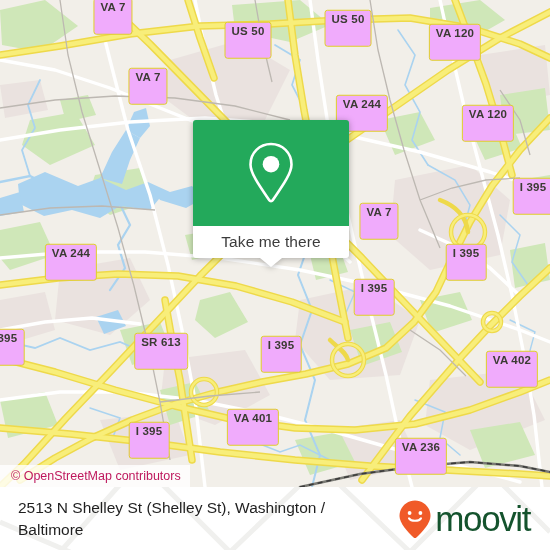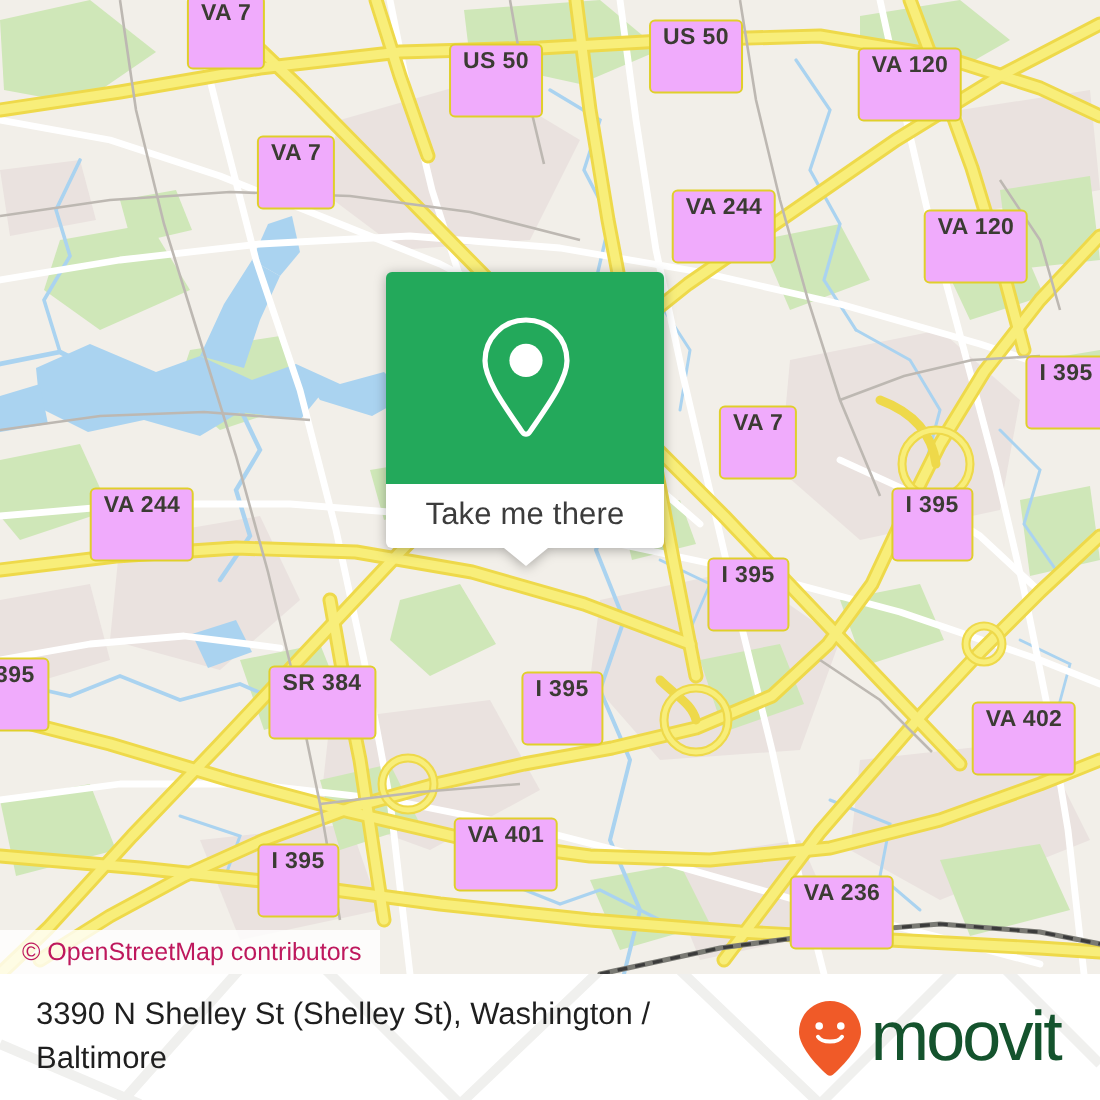--- a/index.html
+++ b/index.html
@@ -53,22 +53,22 @@
     white-space: nowrap;
     letter-spacing: 0.2px;
     transform: translate(-50%, -50%);
     box-sizing: border-box;
   }
 
   
   #popup {
     position: absolute;
     left: 193px;
-    top: 136px;
-    width: 139px;
+    top: 120px;
+    width: 156px;
     filter: drop-shadow(0 1px 3px rgba(0,0,0,0.30));
   }
   #popup-green {
     background: #23a95b;
     border-radius: 3px 3px 0 0;
     height: 106px;
     display: flex;
     align-items: center;
     justify-content: center;
   }
@@ -342,21 +342,21 @@
         <div class="shield" style="left: 348px; top: 28px;">US 50</div>
         <div class="shield" style="left: 455px; top: 42px;">VA 120</div>
         <div class="shield" style="left: 148px; top: 86px;">VA 7</div>
         <div class="shield" style="left: 362px; top: 113px;">VA 244</div>
         <div class="shield" style="left: 488px; top: 123px;">VA 120</div>
         <div class="shield" style="left: 533px; top: 196px;">I 395</div>
         <div class="shield" style="left: 379px; top: 221px;">VA 7</div>
         <div class="shield" style="left: 466px; top: 262px;">I 395</div>
         <div class="shield" style="left: 71px; top: 262px;">VA 244</div>
         <div class="shield" style="left: 374px; top: 297px;">I 395</div>
-        <div class="shield" style="left: 161px; top: 351px;">SR 384</div>
+        <div class="shield" style="left: 161px; top: 351px;">SR 613</div>
         <div class="shield" style="left: 281px; top: 354px;">I 395</div>
         <div class="shield" style="left: 4px; top: 347px;">I 395</div>
         <div class="shield" style="left: 512px; top: 369px;">VA 402</div>
         <div class="shield" style="left: 253px; top: 427px;">VA 401</div>
         <div class="shield" style="left: 149px; top: 440px;">I 395</div>
         <div class="shield" style="left: 421px; top: 456px;">VA 236</div>
       </div>
 
     <div id="popup">
       <div id="popup-green">
@@ -379,21 +379,21 @@
       <g stroke="#f0f0ee" fill="none" stroke-width="5">
         <path d="M60 100 L140 10 L230 100"></path>
         <path d="M230 100 L320 14 L410 100"></path>
         <path d="M410 100 L490 20 L550 80"></path>
         <path d="M0 70 L70 100"></path>
         <path d="M140 10 L320 14"></path>
         <path d="M320 14 L490 20"></path>
       </g>
     </svg>
     <div id="footer-inner">
-      <div id="footer-title">3390 N Shelley St (Shelley St), Washington / Baltimore</div>
+      <div id="footer-title">2513 N Shelley St (Shelley St), Washington / Baltimore</div>
       <div id="brand">
         <svg id="brand-pin" width="34" height="40" viewBox="0 0 34 40">
           <path d="M17 1.5 C8.4 1.5 1.5 8.4 1.5 17 C1.5 24 9.5 33 15.6 38.4 C16.4 39.1 17.6 39.1 18.4 38.4 C24.5 33 32.5 24 32.5 17 C32.5 8.4 25.6 1.5 17 1.5 Z" fill="#f05a28"></path>
           <circle cx="11.6" cy="14" r="1.9" fill="#ffffff"></circle>
           <circle cx="22.4" cy="14" r="1.9" fill="#ffffff"></circle>
           <path d="M11 19.4 C13 22.6 21 22.6 23 19.4" fill="none" stroke="#ffffff" stroke-width="2" stroke-linecap="round"></path>
         </svg>
         <span id="brand-name">moovit</span>
       </div>
     </div>

